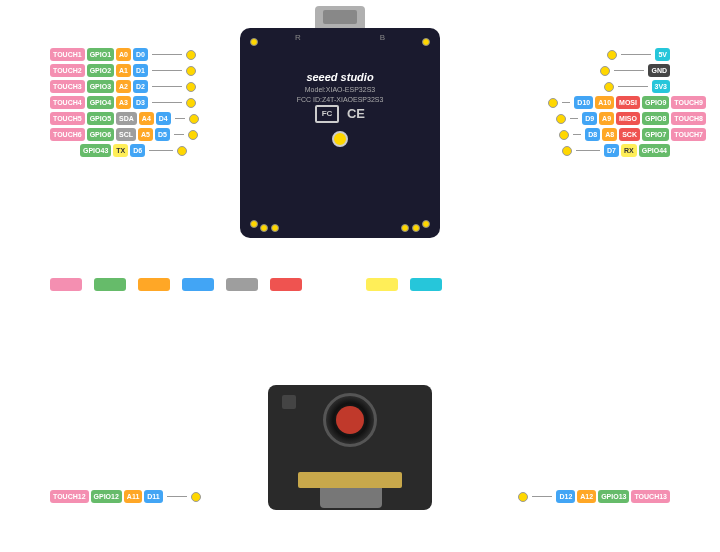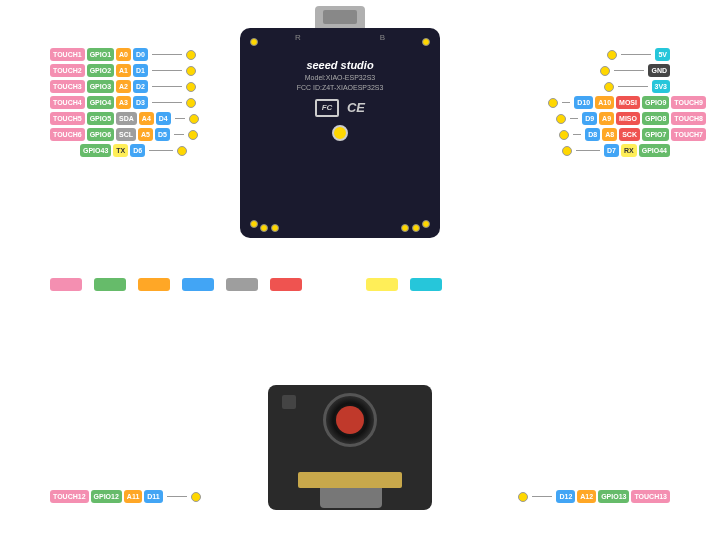--- a/index.html
+++ b/index.html
@@ -94,23 +94,21 @@
       font-style: italic;
       font-weight: bold;
     }
     .board-text .model {
       font-size: 7px;
       color: #aaa;
     }
     .board-fc-ce {
       display: flex;
       gap: 8px;
-      margin-top: 6px;
-      align-items: center;
-      font-style: italic;
+      align-items: center;
     }
     .fc-logo {
       width: 24px;
       height: 18px;
       border: 2px solid #ccc;
       border-radius: 2px;
       display: flex;
       align-items: center;
       justify-content: center;
       color: #ccc;
@@ -210,21 +208,21 @@
     <div class="corner-dot-tr"></div>
     <div class="corner-dot-bl"></div>
     <div class="corner-dot-br"></div>
 
     <div style="position:absolute; top:-12px; left:50%; transform:translateX(-50%);">
       <div class="board-usb">
         <div class="board-usb-inner"></div>
       </div>
     </div>
 
-    <div class="board-text" style="margin-top: 20px;">
+    <div class="board-text" style="margin-top: 32px;">
       <div class="brand">seeed studio</div>
       <div class="model">Model:XIAO-ESP32S3</div>
       <div class="model">FCC ID:Z4T-XIAOESP32S3</div>
     </div>
 
     <div class="board-fc-ce">
       <div class="fc-logo">FC</div>
       <div class="ce-logo">CE</div>
     </div>
 

